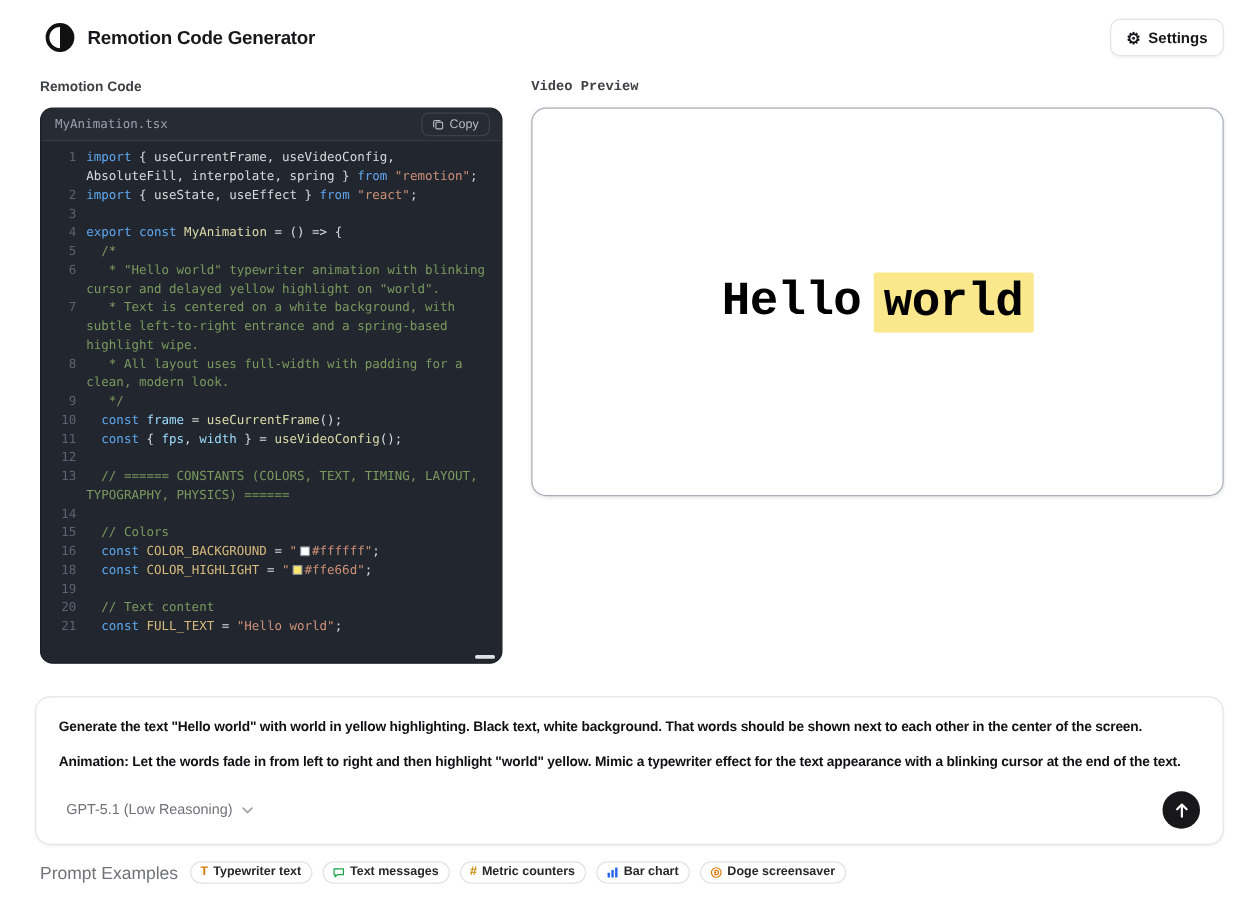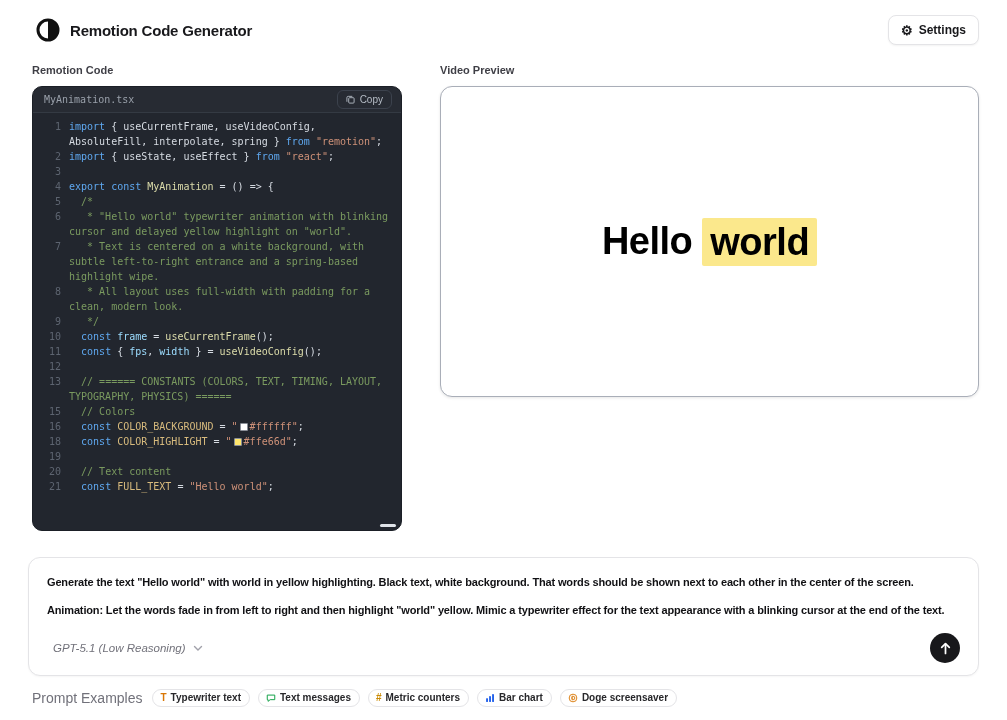--- a/index.html
+++ b/index.html
@@ -11,23 +11,23 @@
     padding:15px 28px 13px 36px; }
   .brand { display:flex; align-items:center; gap:10px; }
   .logo { width:24px; height:24px; display:block; }
   .app-title { font-size:15px; font-weight:700; letter-spacing:-0.2px; }
   .settings-btn { display:flex; align-items:center; gap:6px; background:#fff;
     border:1px solid #e4e4e7; border-radius:8px; padding:7px 12px;
     font-size:12px; font-weight:600; color:#18181b; box-shadow:0 1px 2px rgba(0,0,0,.05); cursor:pointer; }
   .gear-icon { font-size:13px; line-height:1; color:#18181b; }
 
   
-  .main { display:flex; gap:38px; padding:0 28px 0 32px; align-items:flex-start; }
+  .main { display:flex; gap:23px; padding:0 28px 0 32px; align-items:flex-start; }
   .col-left { width:370px; flex:none; }
-  .col-right { flex:1; min-width:0; }
+  .col-right { flex:1; min-width:0;font-family:Liberation Mono, monospace; }
   .section-label { font-size:11px; font-weight:600; color:#3f3f46; margin:6px 0 10px; }
 
   
   .code-panel { background:#22262e; border-radius:10px; overflow:hidden; height:445px;
     position:relative; border:1px solid #1b1f26; }
   .code-header { display:flex; align-items:center; justify-content:space-between;
     height:26px; padding:0 9px 0 11px; background:#272b33; border-bottom:1px solid #343a43; }
   .file-name { font-family:"DejaVu Sans Mono", monospace; font-size:10px; color:#9aa1ab; }
   .copy-btn { display:flex; align-items:center; gap:5px; border:1px solid #3c424d;
     border-radius:6px; padding:3px 8px; background:transparent; color:#b6bdc6;
@@ -58,21 +58,21 @@
     display:flex; align-items:center; }
   .hl { background:#fbe88c; padding:3px 8px 2px 8px; border-radius:2px; margin-left:10px; }
 
   
   .prompt-card { margin:26px 28px 0 28px; background:#fff; border:1px solid #e4e4e7;
     border-radius:12px; padding:16px 18px 12px 18px; box-shadow:0 1px 2px rgba(0,0,0,.04); }
   .prompt-p { font-size:11px; font-weight:600; letter-spacing:-0.15px; color:#111114;
     line-height:17px; margin:0 0 11px 0; }
   .prompt-footer { display:flex; align-items:center; justify-content:space-between; margin-top:14px; }
   .model-select { display:flex; align-items:center; gap:7px; color:#71717a;
-    font-size:11.5px; padding-left:6px; cursor:pointer; background:none; border:none;font-style:italic; }
+    font-size:11.5px; padding-left:6px; cursor:pointer; background:none; border:none; }
   .chevron-icon svg { display:block; }
   .submit-btn { width:30px; height:30px; border-radius:50%; background:#18181b; border:none;
     display:flex; align-items:center; justify-content:center; cursor:pointer; }
   .submit-btn svg { display:block; }
 
   
   .page-footer { display:flex; align-items:center; gap:8px; padding:13px 32px 0 32px; }
   .footer-label { font-size:14px; color:#71717a; margin-right:2px; }
   .chip { display:inline-flex; align-items:center; gap:4px; border:1px solid #e4e4e7;
     border-radius:999px; padding:2px 8px 3px 7px; background:#fff; font-size:10px;
@@ -165,20 +165,24 @@
             <span class="ln">11</span>
             <span class="lc"><span class="tok-pl">  </span><span class="tok-kw">const</span><span class="tok-pl"> { </span><span class="tok-vr">fps</span><span class="tok-pl">, </span><span class="tok-vr">width</span><span class="tok-pl"> } = </span><span class="tok-fn">useVideoConfig</span><span class="tok-pl">();</span></span>
           </div>
           <div class="code-line">
             <span class="ln">12</span>
             <span class="lc"></span>
           </div>
           <div class="code-line">
             <span class="ln">13</span>
             <span class="lc"><span class="tok-cm">  // ====== CONSTANTS (COLORS, TEXT, TIMING, LAYOUT, TYPOGRAPHY, PHYSICS) ======</span></span>
+          </div>
+          <div class="code-line">
+            <span class="ln">14</span>
+            <span class="lc"></span>
           </div>
           <div class="code-line">
             <span class="ln">15</span>
             <span class="lc"><span class="tok-cm">  // Colors</span></span>
           </div>
           <div class="code-line">
             <span class="ln">16</span>
             <span class="lc"><span class="tok-pl">  </span><span class="tok-kw">const</span><span class="tok-pl"> </span><span class="tok-cn">COLOR_BACKGROUND</span><span class="tok-pl"> = </span><span class="tok-str">"</span><span class="swatch" style="background: rgb(255, 255, 255);"></span><span class="tok-str">#ffffff"</span><span class="tok-pl">;</span></span>
           </div>
           <div class="code-line">

